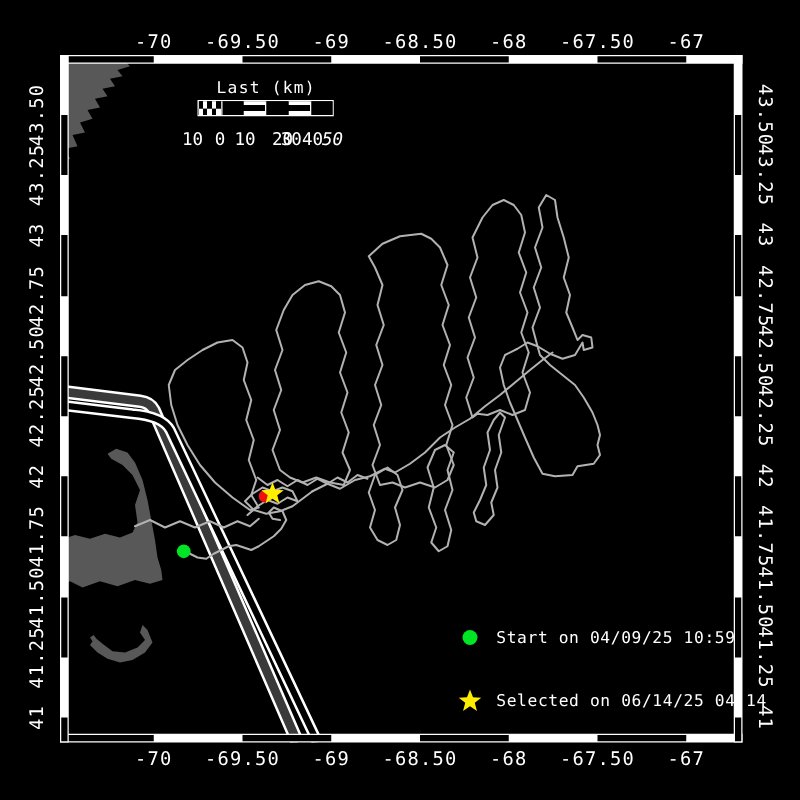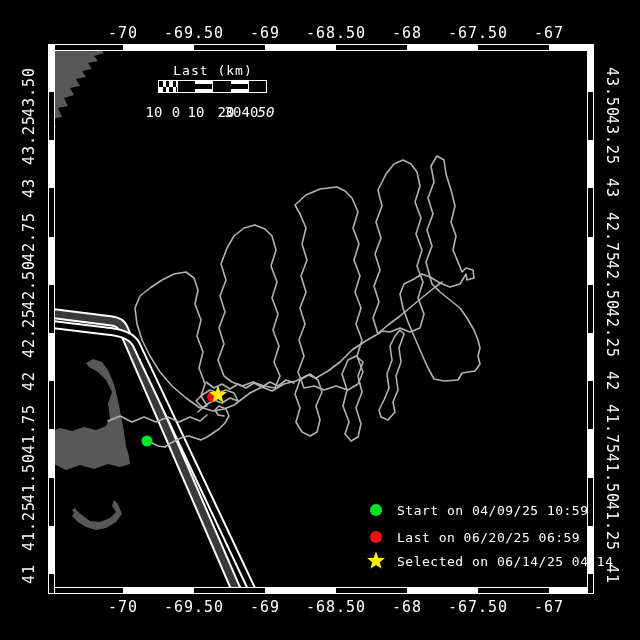--- a/index.html
+++ b/index.html
@@ -168,26 +168,20 @@
       <div class="sb-label" style="left: 250px;">40</div>
       <div class="sb-label" style="left: 266px; font-style: italic;">50</div>
     </div>
 
   <div class="legend-row" style="top:499px;">
     <span class="legend-marker">
         <span class="legend-dot" id="lg-dot-start" style="background: rgb(0, 230, 37);"></span>
       </span>
     <span class="legend-label">Start on 04/09/25 10:59</span>
   </div>
-  <div class="legend-row" style="top:526px;">
-    <span class="legend-marker">
-        <span class="legend-dot" id="lg-dot-last" style="background: rgb(240, 16, 16);"></span>
-      </span>
-    <span class="legend-label">Last on 06/20/25 06:59</span>
-  </div>
   <div class="legend-row" style="top:550px;">
     <span class="legend-marker">
       <svg width="24" height="22" viewBox="0 0 24 22">
         <polygon id="lg-star" points="12.0,1.5 14.4,7.8 21.0,8.1 15.8,12.2 17.6,18.7 12.0,15.0 6.4,18.7 8.2,12.2 3.0,8.1 9.6,7.8" fill="#ffee00"></polygon>
       </svg>
     </span>
     <span class="legend-label">Selected on 06/14/25 04:14</span>
   </div>
 
 </div>

